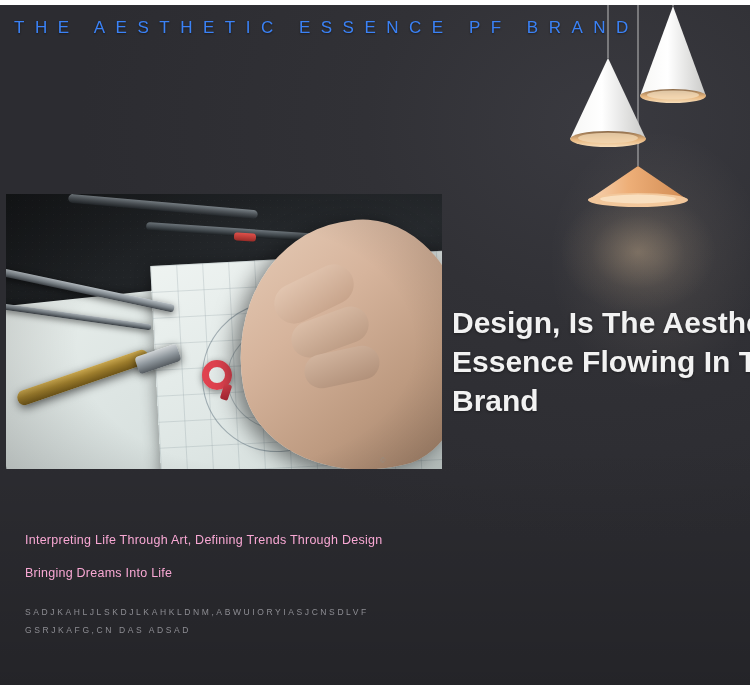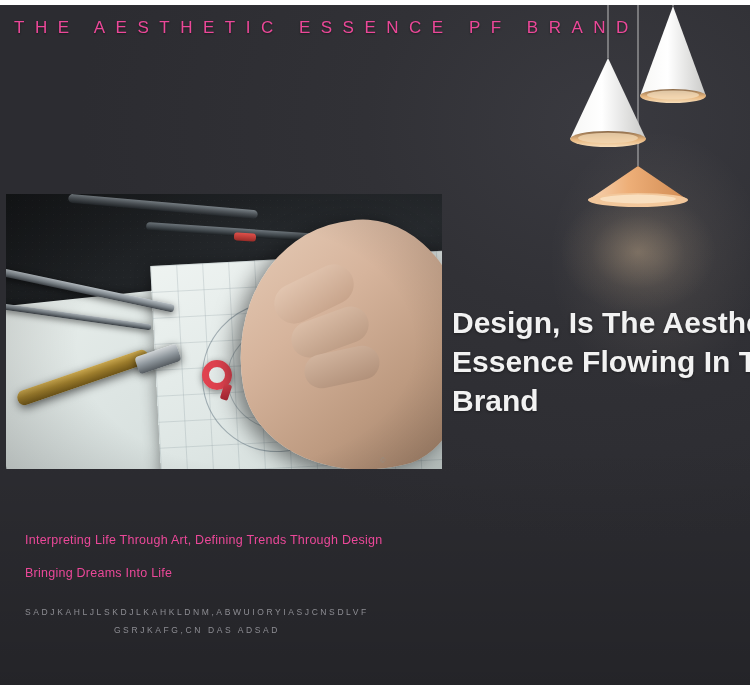--- a/index.html
+++ b/index.html
@@ -48,21 +48,21 @@
     position:absolute; top:5px; left:0;
     width:750px; height:45px;
     display:flex; align-items:center;
     z-index:25;
   }
   .brand-title {
     margin-left:14px;
     font-size:17px;
     font-weight:400;
     letter-spacing:10.5px;
-    color:#ec4899;
+    color:#3b82f6;
     white-space:nowrap;
     text-shadow:0 1px 2px rgba(0,0,0,0.45);
   }
 
   
   .lamps {
     position:absolute; top:0; left:540px;
     width:210px; height:330px;
     z-index:15;
     pointer-events:none;
@@ -299,37 +299,37 @@
 
   
   .subcopy {
     position:absolute;
     left:25px; top:533px;
     z-index:22;
   }
   .subcopy .line {
     font-size:12.5px;
     font-weight:400;
-    color:#ec4899;
+    color:#f9a8d4;
     letter-spacing:0.25px;
     margin-bottom:19px;
   }
   .subcopy .line:last-child { margin-bottom:8px; }
 
   
   .fineprint {
     position:absolute;
     left:25px; top:604px;
     z-index:22;
     font-size:8.5px;
     color:#8d8d93;
     letter-spacing:2.6px;
     line-height:2.1;
   }
-  .fineprint .fp-line { white-space:pre;text-align:center; }
+  .fineprint .fp-line { white-space:pre; }
 </style>
 </head>
 <body>
 
 <div class="page">
 
   <div class="top-strip"></div>
 
   <div class="hero-bg"></div>
 

